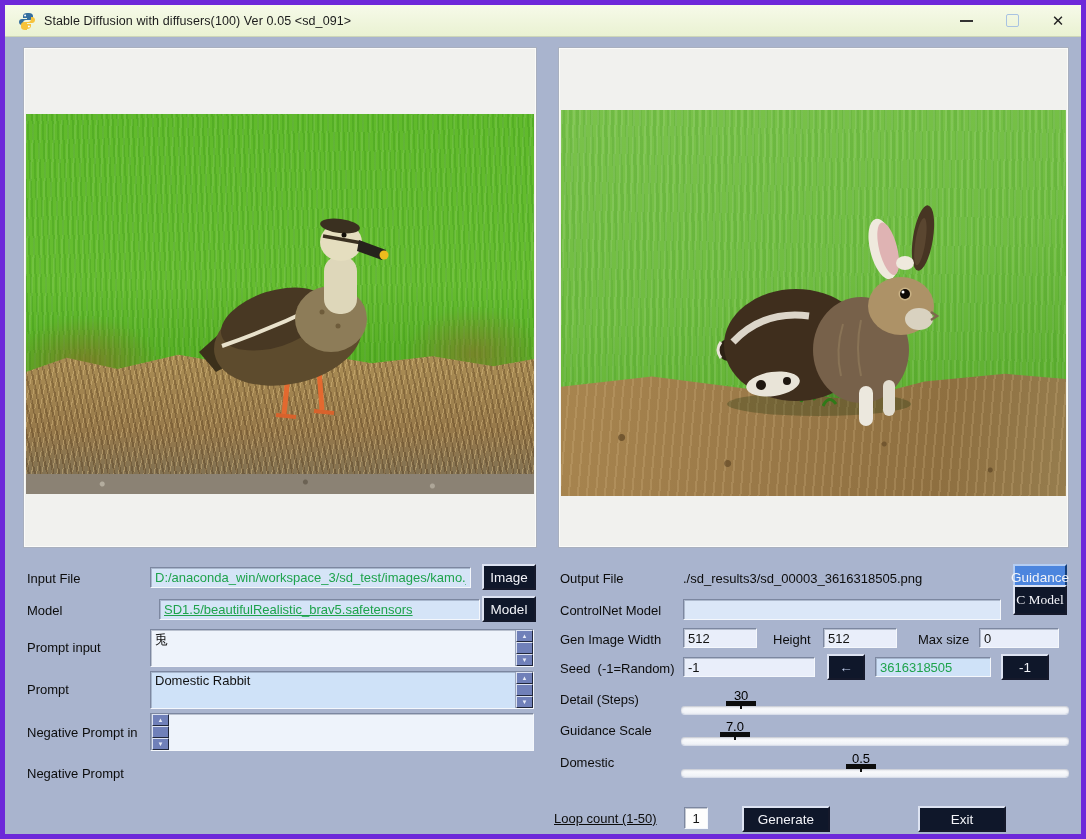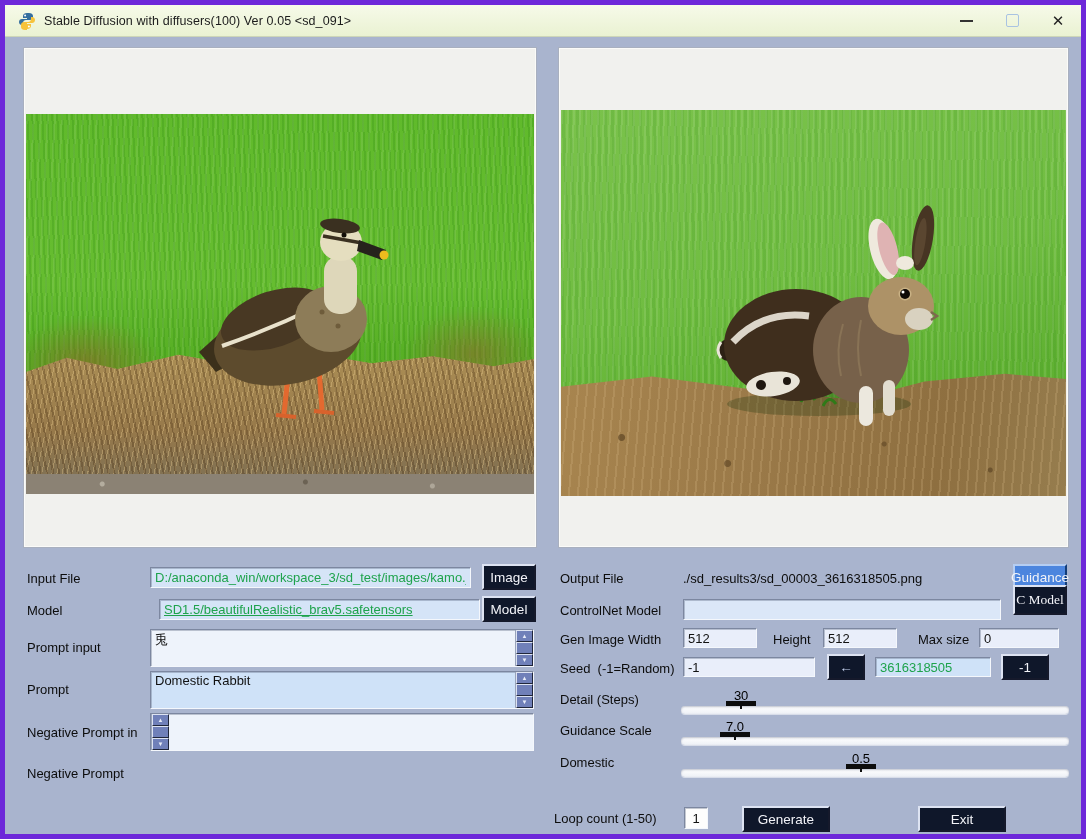--- a/index.html
+++ b/index.html
@@ -251,18 +251,18 @@
     <div class="slider-handle" style="left:13.9%;"></div>
   </div>
 
   <div class="lbl" style="left:555px;top:750px;">Domestic</div>
   <div class="slider" style="top:746px;">
     <div class="slider-value" style="left:46.4%;">0.5</div>
     <div class="slider-track"></div>
     <div class="slider-handle" style="left:46.4%;"></div>
   </div>
 
-  <div class="lbl" style="left:549px;top:806px;">Loop count (1-50)</div>
+  <div class="lbl" style="left:549px;top:806px;text-decoration:underline;">Loop count (1-50)</div>
   <input class="field f-white" style="left: 679px; top: 802px; width: 24px; height: 22px;" type="text" value="1">
   <div class="btn" style="left:737px;top:801px;width:88px;height:26px;">Generate</div>
   <div class="btn" style="left:913px;top:801px;width:88px;height:26px;">Exit</div>
 
 </div>
 
 </body></html>

